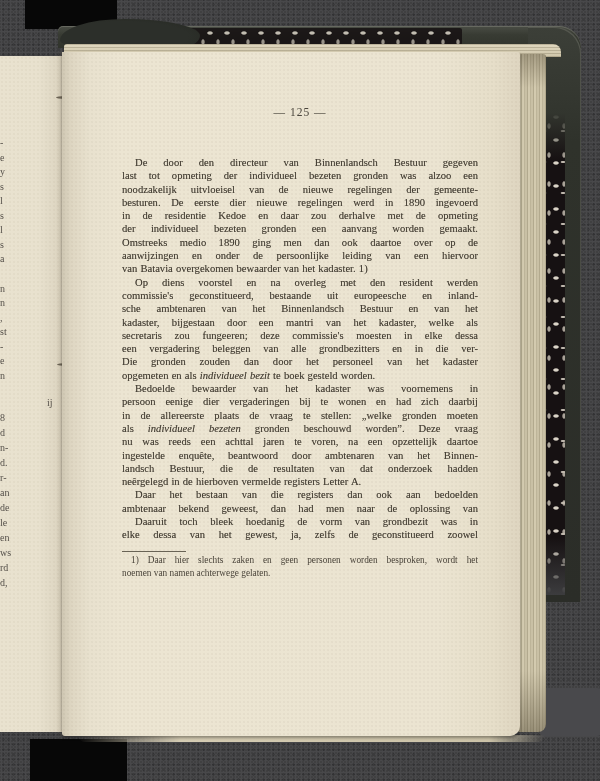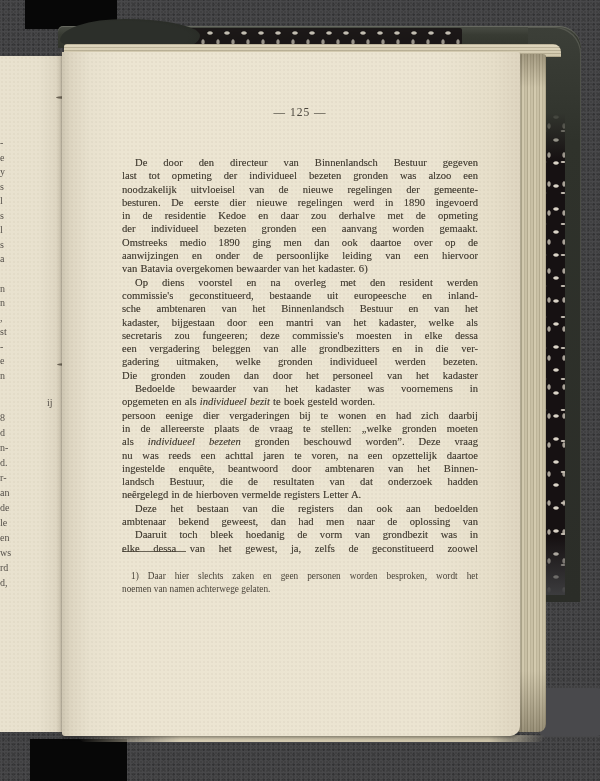--- a/index.html
+++ b/index.html
@@ -120,21 +120,21 @@
   .bline em{font-style:italic;}
   .footnote-rule{
     position:absolute;left:60px;top:499px;width:64px;height:1px;
     background:rgba(72,66,54,.8);
   }
   .footnote{
     position:absolute;left:60px;top:502px;width:356px;
     font-size:9.3px;line-height:12.5px;color:#4a443a;
   }
   .fline{text-align:justify;text-align-last:justify;}
-  .fline.first{text-indent:9px;margin-top:16px;}
+  .fline.first{text-indent:9px;}
   .fline.last{text-align-last:left;}
 </style>
 </head>
 <body>
 
 <div class="scene">
 
   <div class="abs cutout tl"></div>
   <div class="abs cutout bl"></div>
   <div class="abs bed-step"></div>
@@ -192,39 +192,38 @@
     <div class="page-number">— 125 —</div>
     <div class="text-block">
         <div class="bline first">De door den directeur van Binnenlandsch Bestuur gegeven</div>
         <div class="bline">last tot opmeting der individueel bezeten gronden was alzoo een</div>
         <div class="bline">noodzakelijk uitvloeisel van de nieuwe regelingen der gemeente-</div>
         <div class="bline">besturen. De eerste dier nieuwe regelingen werd in 1890 ingevoerd</div>
         <div class="bline">in de residentie Kedoe en daar zou derhalve met de opmeting</div>
         <div class="bline">der individueel bezeten gronden een aanvang worden gemaakt.</div>
         <div class="bline">Omstreeks medio 1890 ging men dan ook daartoe over op de</div>
         <div class="bline">aanwijzingen en onder de persoonlijke leiding van een hiervoor</div>
-        <div class="bline plast">van Batavia overgekomen bewaarder van het kadaster. 6)</div>
+        <div class="bline plast">van Batavia overgekomen bewaarder van het kadaster. 1)</div>
         <div class="bline first">Op diens voorstel en na overleg met den resident werden</div>
         <div class="bline">commissie's geconstitueerd, bestaande uit europeesche en inland-</div>
         <div class="bline">sche ambtenaren van het Binnenlandsch Bestuur en van het</div>
         <div class="bline">kadaster, bijgestaan door een mantri van het kadaster, welke als</div>
         <div class="bline">secretaris zou fungeeren; deze commissie's moesten in elke dessa</div>
         <div class="bline">een vergadering beleggen van alle grondbezitters en in die ver-</div>
-        <div class="bline">gadering uitmaken, welke gronden individueel werden bezeten.</div>
         <div class="bline">Die gronden zouden dan door het personeel van het kadaster</div>
+        <div class="bline plast">opgemeten en als <em>individueel bezit</em> te boek gesteld worden.</div>
         <div class="bline first">Bedoelde bewaarder van het kadaster was voornemens in</div>
-        <div class="bline plast">opgemeten en als <em>individueel bezit</em> te boek gesteld worden.</div>
         <div class="bline">persoon eenige dier vergaderingen bij te wonen en had zich daarbij</div>
         <div class="bline">in de allereerste plaats de vraag te stellen: „welke gronden moeten</div>
         <div class="bline">als <em>individueel bezeten</em> gronden beschouwd worden”. Deze vraag</div>
         <div class="bline">nu was reeds een achttal jaren te voren, na een opzettelijk daartoe</div>
         <div class="bline">ingestelde enquête, beantwoord door ambtenaren van het Binnen-</div>
         <div class="bline">landsch Bestuur, die de resultaten van dat onderzoek hadden</div>
         <div class="bline plast">neêrgelegd in de hierboven vermelde registers Letter A.</div>
-        <div class="bline first">Deze het bestaan van die registers dan ook aan bedoelden</div>
+        <div class="bline first">Daar het bestaan van die registers dan ook aan bedoelden</div>
         <div class="bline">ambtenaar bekend geweest, dan had men naar de oplossing van</div>
         <div class="bline first">Daaruit toch bleek hoedanig de vorm van grondbezit was in</div>
         <div class="bline">elke dessa van het gewest, ja, zelfs de geconstitueerd zoowel</div>
       </div>
     <div class="footnote-rule"></div>
     <div class="footnote">
         <div class="fline first">1) Daar hier slechts zaken en geen personen worden besproken, wordt het</div>
         <div class="fline last">noemen van namen achterwege gelaten.</div>
       </div>
   </div>

